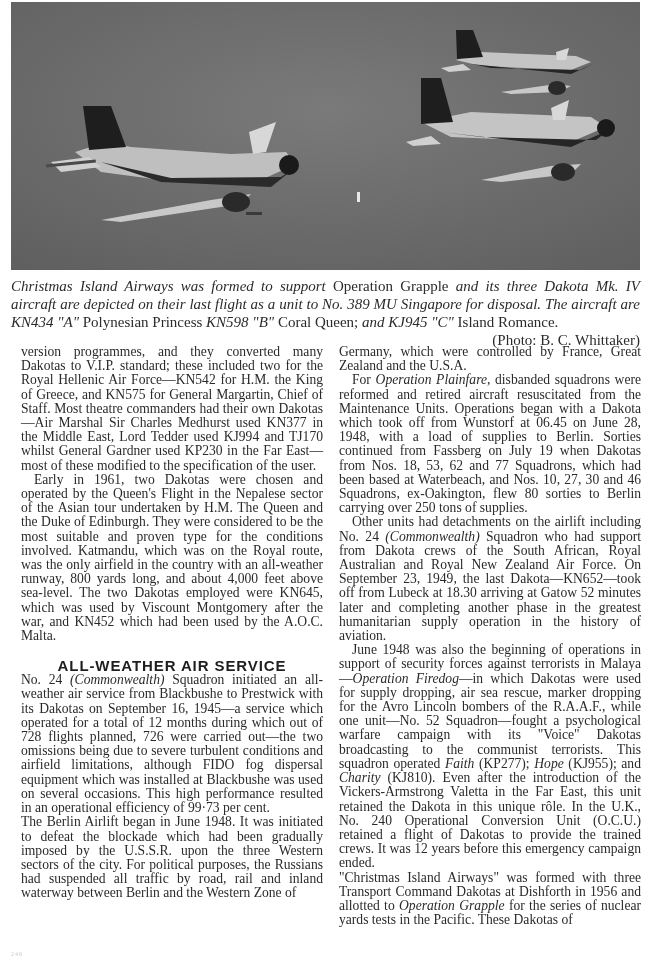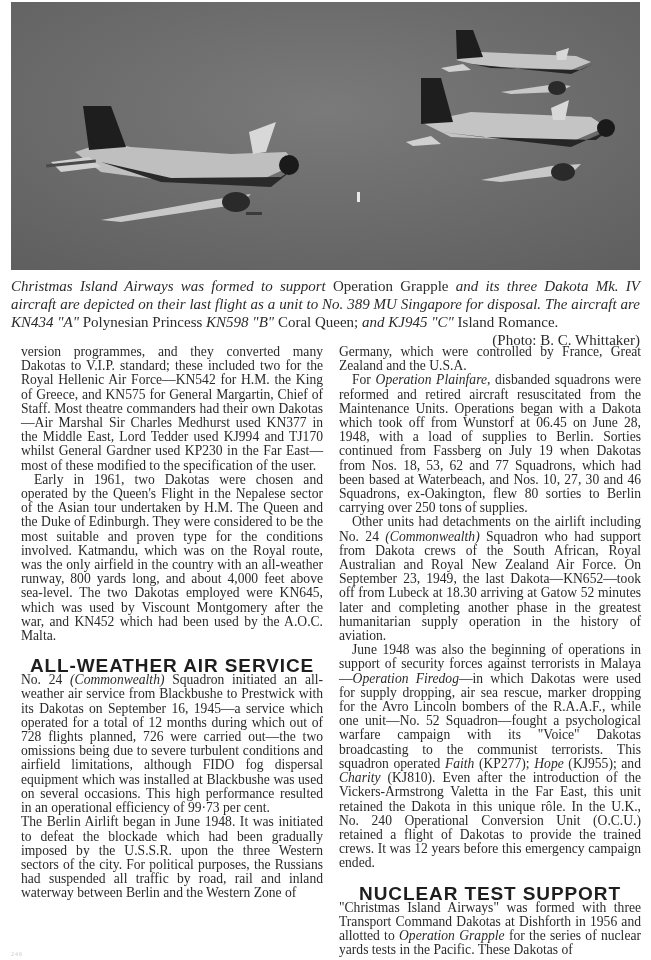--- a/index.html
+++ b/index.html
@@ -12,21 +12,21 @@
              font-size: 15px; line-height: 18px; text-align: justify; color: #2b2b2b; }
   .caption i { font-style: italic; }
   .caption .credit { float: right; font-style: normal; margin-left: 8px; }
   .col { position: absolute; top: 345px; width: 302px; font-size: 13.6px; line-height: 14.2px;
          text-align: justify; }
   .col.left { left: 21px; }
   .col.right { left: 339px; }
   .col p { margin: 0; }
   .col p.indent { text-indent: 13px; }
   .col h2 { font-family: "Liberation Sans", "DejaVu Sans", sans-serif; font-weight: bold;
-            font-size: 19px; letter-spacing: 0.9px; text-align: center; margin: 14px 0 0 0;
+            font-size: 15px; letter-spacing: 0.9px; text-align: center; margin: 14px 0 0 0;
             line-height: 14px; color: #1e1e1e; }
   .pageno { position: absolute; left: 11px; top: 951px; font-size: 6px; color: #c8c8c8; letter-spacing: 1px; }
 </style>
 </head>
 <body>
 
 <div class="photo">
   <svg viewBox="0 0 629 268" preserveAspectRatio="none">
     <defs>
       <radialGradient id="sky" cx="50%" cy="40%" r="80%">
@@ -84,17 +84,16 @@
   <h2 style="margin-top:16px">ALL-WEATHER AIR SERVICE</h2>
   <p><span>No. 24 </span><i>(Commonwealth)</i><span> Squadron initiated an all-weather air service from Blackbushe to Prestwick with its Dakotas on September 16, 1945—a service which operated for a total of 12 months during which out of 728 flights planned, 726 were carried out—the two omissions being due to severe turbulent conditions and airfield limitations, although FIDO fog dispersal equipment which was installed at Blackbushe was used on several occasions. This high performance resulted in an operational efficiency of 99·73 per cent.</span></p>
   <p>The Berlin Airlift began in June 1948. It was initiated to defeat the blockade which had been gradually imposed by the U.S.S.R. upon the three Western sectors of the city. For political purposes, the Russians had suspended all traffic by road, rail and inland waterway between Berlin and the Western Zone of</p>
 </div>
 
 <div class="col right">
   <p>Germany, which were controlled by France, Great Zealand and the U.S.A.</p>
   <p class="indent"><span>For </span><i>Operation Plainfare</i><span>, disbanded squadrons were reformed and retired aircraft resuscitated from the Maintenance Units. Operations began with a Dakota which took off from Wunstorf at 06.45 on June 28, 1948, with a load of supplies to Berlin. Sorties continued from Fassberg on July 19 when Dakotas from Nos. 18, 53, 62 and 77 Squadrons, which had been based at Waterbeach, and Nos. 10, 27, 30 and 46 Squadrons, ex-Oakington, flew 80 sorties to Berlin carrying over 250 tons of supplies.</span></p>
   <p class="indent"><span>Other units had detachments on the airlift including No. 24 </span><i>(Commonwealth)</i><span> Squadron who had support from Dakota crews of the South African, Royal Australian and Royal New Zealand Air Force. On September 23, 1949, the last Dakota—KN652—took off from Lubeck at 18.30 arriving at Gatow 52 minutes later and completing another phase in the greatest humanitarian supply operation in the history of aviation.</span></p>
   <p class="indent"><span>June 1948 was also the beginning of operations in support of security forces against terrorists in Malaya —</span><i>Operation Firedog</i><span>—in which Dakotas were used for supply dropping, air sea rescue, marker dropping for the Avro Lincoln bombers of the R.A.A.F., while one unit—No. 52 Squadron—fought a psychological warfare campaign with its "Voice" Dakotas broadcasting to the communist terrorists. This squadron operated </span><i>Faith</i><span> (KP277); </span><i>Hope</i><span> (KJ955); and </span><i>Charity</i><span> (KJ810). Even after the introduction of the Vickers-Armstrong Valetta in the Far East, this unit retained the Dakota in this unique rôle. In the U.K., No. 240 Operational Conversion Unit (O.C.U.) retained a flight of Dakotas to provide the trained crews. It was 12 years before this emergency campaign ended.</span></p>
-  <h2 style="margin-top:16px">NUCLEAR TEST SUPPORT</h2>
   <p><span>"Christmas Island Airways" was formed with three Transport Command Dakotas at Dishforth in 1956 and allotted to </span><i>Operation Grapple</i><span> for the series of nuclear yards tests in the Pacific. These Dakotas of</span></p>
 </div>
 
 <div class="pageno">246</div>
 
 </body></html>

